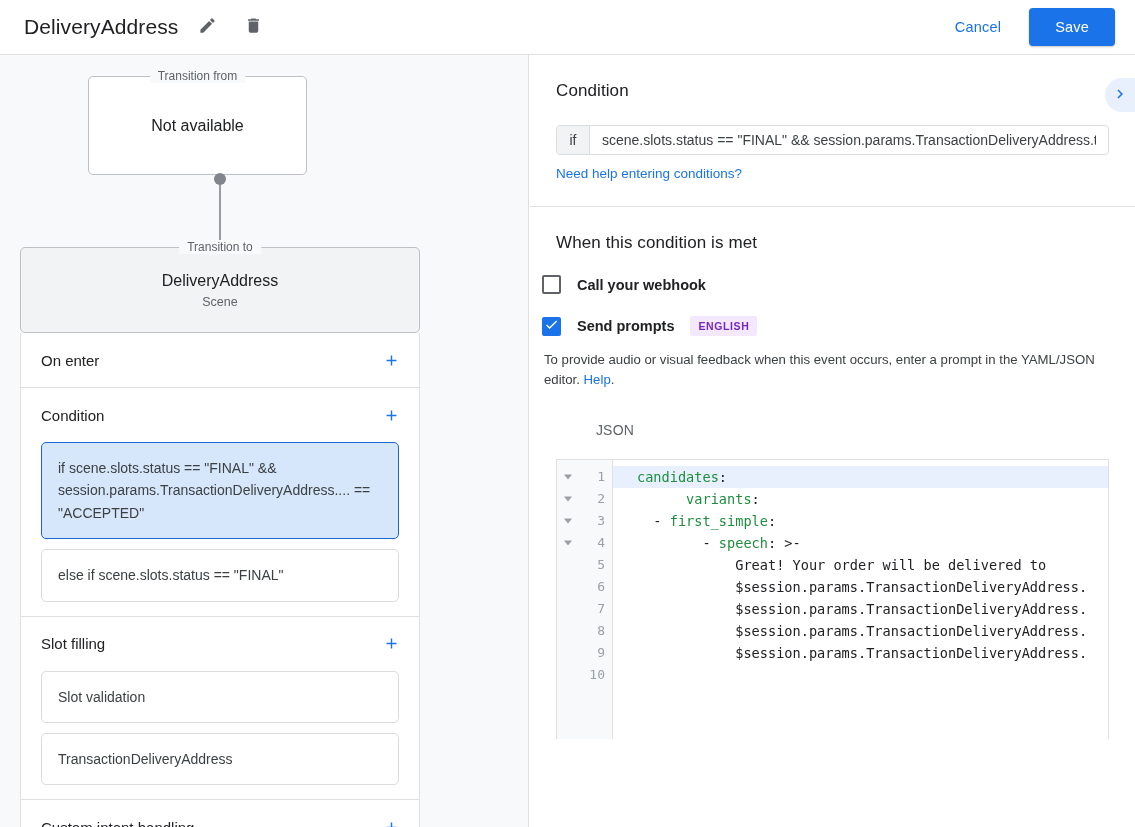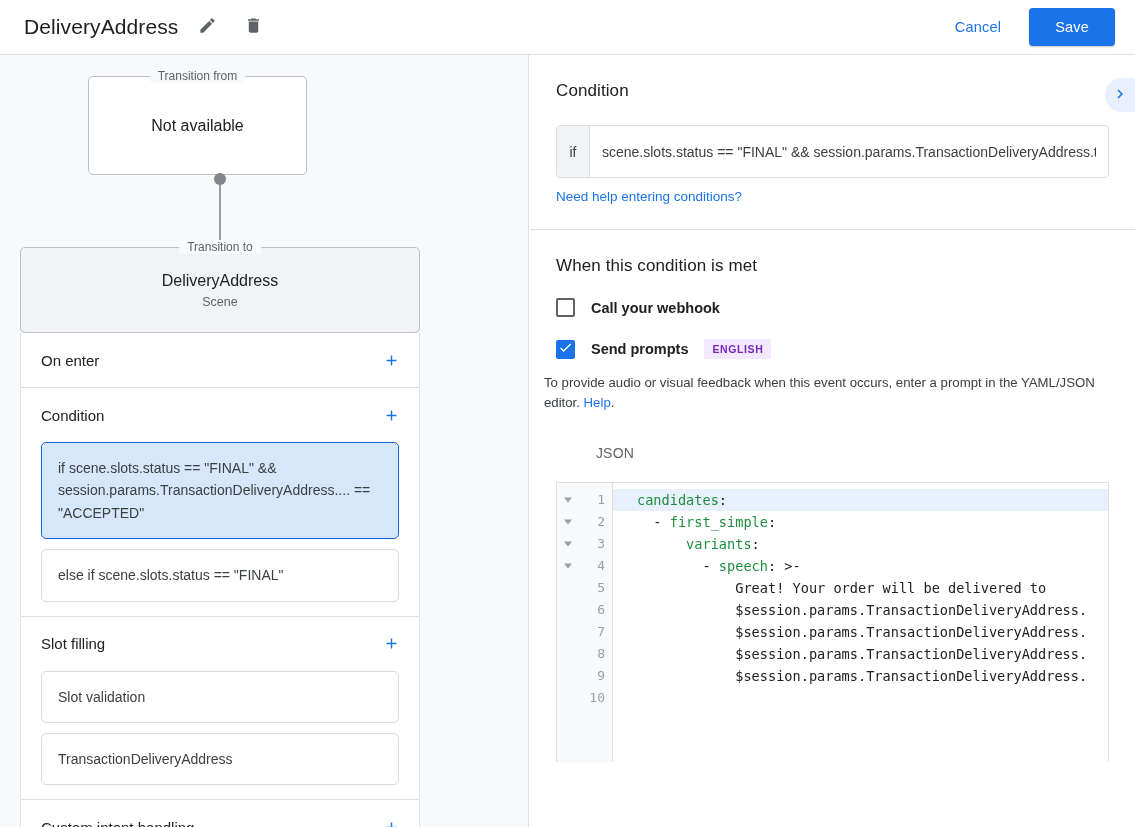--- a/index.html
+++ b/index.html
@@ -138,21 +138,21 @@
   
   .rp-section { padding: 26px 0 0 0; }
   .rp-heading {
     font-size: 17px; color: #202124; font-weight: 400;
     padding: 0 26px; letter-spacing: .1px;
   }
   .cond-input-row {
     margin: 24px 26px 0 26px;
     display: flex; align-items: stretch;
     border: 1px solid #dadce0; border-radius: 4px;
-    height: 53px; overflow: hidden; background: #ffffff;
+    height: 30px; overflow: hidden; background: #ffffff;
   }
   .cond-prefix {
     width: 33px; background: #f1f3f4;
     border-right: 1px solid #dadce0;
     display: flex; align-items: center; justify-content: center;
     font-size: 14px; color: #3c4043;
   }
   .cond-input {
     flex: 1 1 auto; border: none; outline: none;
     font-size: 14px; color: #3c4043;
@@ -173,21 +173,21 @@
     position: absolute; right: 0; top: 23px;
     width: 30px; height: 34px;
     background: #e8f0fe;
     border-radius: 17px 0 0 17px;
     display: flex; align-items: center; justify-content: center;
     cursor: pointer; border: none;
   }
   .chev-btn svg { fill: #1a73e8; }
 
   
-  .cb-row { display: flex; align-items: center; padding: 0 26px; margin-top: 22px; }
+  .cb-row { display: flex; align-items: center; padding: 0 12px; margin-top: 22px; }
   .cbox {
     width: 19px; height: 19px; border-radius: 2px;
     border: 2px solid #5f6368; background: #ffffff;
     cursor: pointer; flex: none;
   }
   .cbox.checked {
     background: #1a73e8; border-color: #1a73e8;
     display: flex; align-items: center; justify-content: center;
   }
   .cbox.checked svg { fill: #ffffff; }
@@ -439,22 +439,22 @@
             </div>
             <div class="gut-row">
               <span>9</span>
             </div>
             <div class="gut-row">
               <span>10</span>
             </div>
           </div>
         <div class="code" id="code-host">
             <div class="code-row hl"><span class="tok-key">candidates</span><span class="tok-punct">:</span></div>
+            <div class="code-row"><span class="tok-punct">&nbsp;&nbsp;&nbsp;&nbsp;&nbsp;&nbsp;</span><span class="tok-key">variants</span><span class="tok-punct">:</span></div>
             <div class="code-row"><span class="tok-punct">&nbsp;&nbsp;-&nbsp;</span><span class="tok-key">first_simple</span><span class="tok-punct">:</span></div>
-            <div class="code-row"><span class="tok-punct">&nbsp;&nbsp;&nbsp;&nbsp;&nbsp;&nbsp;</span><span class="tok-key">variants</span><span class="tok-punct">:</span></div>
             <div class="code-row"><span class="tok-punct">&nbsp;&nbsp;&nbsp;&nbsp;&nbsp;&nbsp;&nbsp;&nbsp;-&nbsp;</span><span class="tok-key">speech</span><span class="tok-punct">:&nbsp;&gt;-</span></div>
             <div class="code-row"><span class="tok-punct">&nbsp;&nbsp;&nbsp;&nbsp;&nbsp;&nbsp;&nbsp;&nbsp;&nbsp;&nbsp;&nbsp;&nbsp;</span><span class="tok-punct">Great!&nbsp;Your&nbsp;order&nbsp;will&nbsp;be&nbsp;delivered&nbsp;to</span></div>
             <div class="code-row"><span class="tok-punct">&nbsp;&nbsp;&nbsp;&nbsp;&nbsp;&nbsp;&nbsp;&nbsp;&nbsp;&nbsp;&nbsp;&nbsp;</span><span class="tok-punct">$session.params.TransactionDeliveryAddress.</span></div>
             <div class="code-row"><span class="tok-punct">&nbsp;&nbsp;&nbsp;&nbsp;&nbsp;&nbsp;&nbsp;&nbsp;&nbsp;&nbsp;&nbsp;&nbsp;</span><span class="tok-punct">$session.params.TransactionDeliveryAddress.</span></div>
             <div class="code-row"><span class="tok-punct">&nbsp;&nbsp;&nbsp;&nbsp;&nbsp;&nbsp;&nbsp;&nbsp;&nbsp;&nbsp;&nbsp;&nbsp;</span><span class="tok-punct">$session.params.TransactionDeliveryAddress.</span></div>
             <div class="code-row"><span class="tok-punct">&nbsp;&nbsp;&nbsp;&nbsp;&nbsp;&nbsp;&nbsp;&nbsp;&nbsp;&nbsp;&nbsp;&nbsp;</span><span class="tok-punct">$session.params.TransactionDeliveryAddress.</span></div>
             <div class="code-row">&nbsp;</div>
           </div>
       </div>
     </div>

